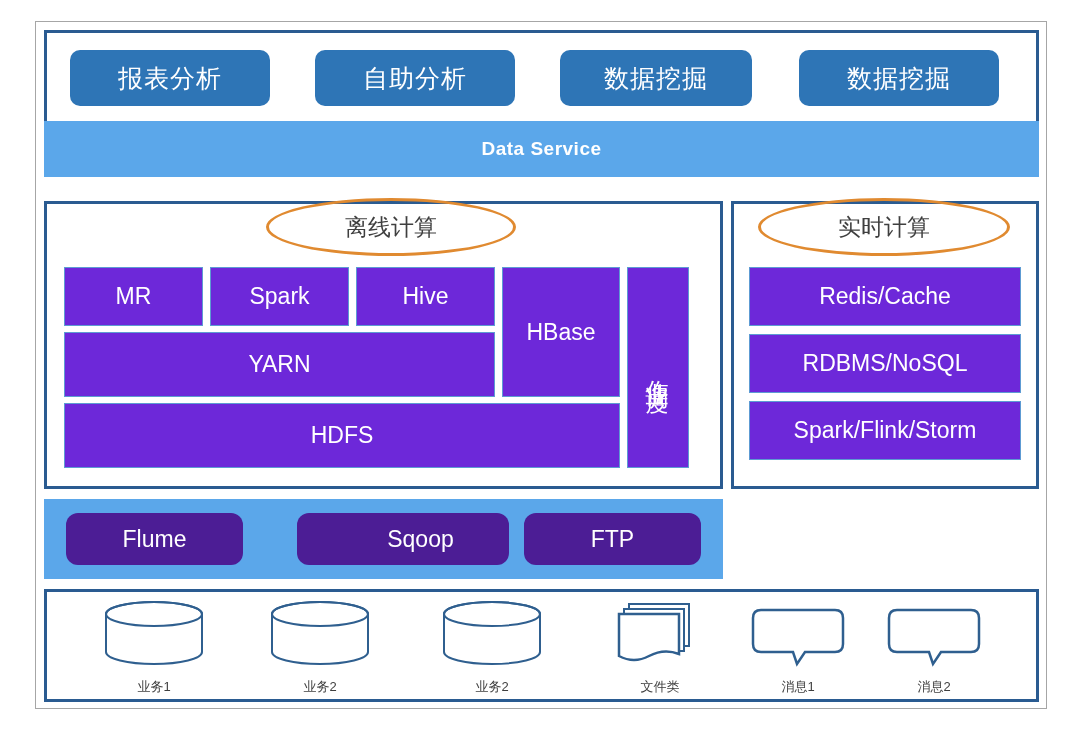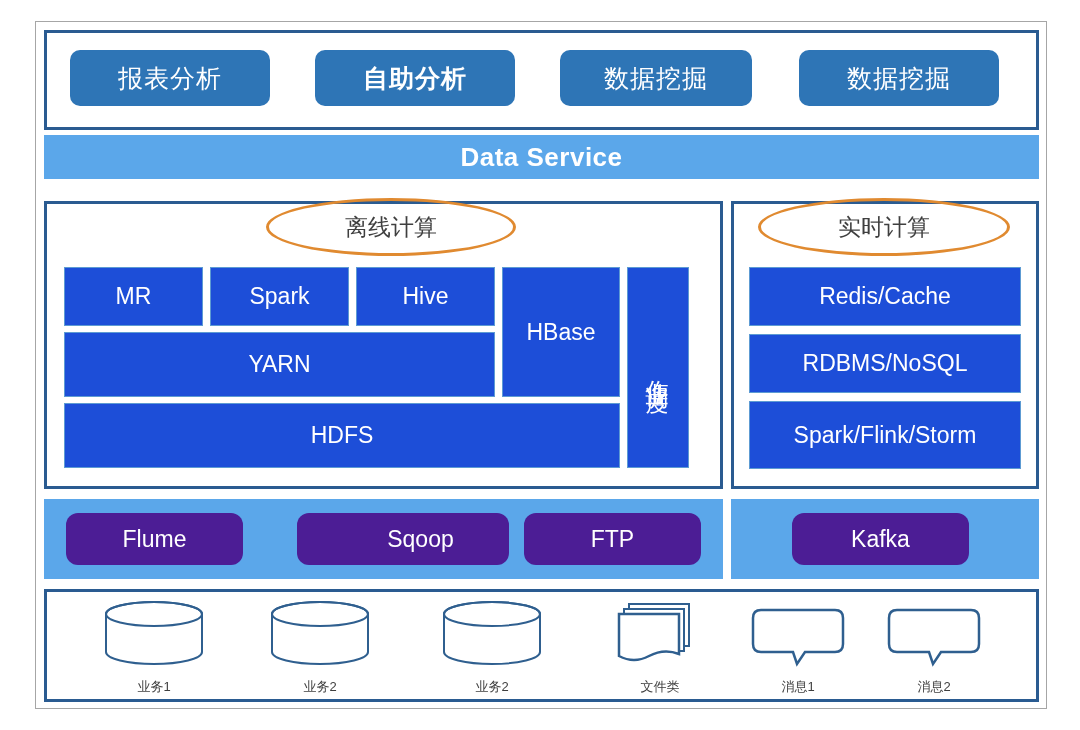--- a/index.html
+++ b/index.html
@@ -53,25 +53,25 @@
     font-size: 25px;
     display: flex;
     align-items: center;
     justify-content: center;
     letter-spacing: 1px;
   }
 
   
   #data-service {
     position: absolute;
-    left: 44px; top: 135px;
-    width: 995px; height: 44px;
+    left: 44px; top: 121px;
+    width: 995px; height: 56px;
     background: #5ba7ea;
     color: #ffffff;
-    font-size: 26px;
+    font-size: 19px;
     font-weight: bold;
     display: flex;
     align-items: center;
     justify-content: center;
     letter-spacing: 0.5px;
   }
 
   
   #offline-panel {
     left: 44px; top: 201px;
@@ -98,21 +98,21 @@
     border-radius: 50%;
     box-sizing: border-box;
     background: transparent;
     z-index: 4;
   }
 
   
   .tile {
     position: absolute;
     box-sizing: border-box;
-    background: #1d4ed8;
+    background: #6d28d9;
     border: 1px solid #5d9bd3;
     color: #ffffff;
     font-size: 23px;
     display: flex;
     align-items: center;
     justify-content: center;
     text-align: center;
   }
   .tile.vertical {
     writing-mode: vertical-rl;
@@ -169,21 +169,21 @@
 </style>
 </head>
 <body>
 
 <div id="page">
 
   <div class="outer-border"></div>
 
   <div class="panel" id="analytics-box">
     <div class="analytics-btn" style="left:23px;  width:200px;">报表分析</div>
-    <div class="analytics-btn" style="left:268px; width:200px;font-weight:bold;">自助分析</div>
+    <div class="analytics-btn" style="left:268px; width:200px;">自助分析</div>
     <div class="analytics-btn" style="left:513px; width:192px;">数据挖掘</div>
     <div class="analytics-btn" style="left:752px; width:200px;">数据挖掘</div>
   </div>
 
   <div id="data-service">Data Service</div>
 
   <div class="panel" id="offline-panel">
     <div class="ellipse" style="left:219px; top:-6px; width:250px; height:58px;"></div>
     <div class="section-title" style="left:219px; top:-6px; width:250px; height:58px;">离线计算</div>
 
@@ -199,31 +199,28 @@
 
     <div class="tile vertical" style="left:580px; top:63px; width:62px; height:201px;">作业调度</div>
   </div>
 
   <div class="panel" id="realtime-panel">
     <div class="ellipse" style="left:24px; top:-6px; width:252px; height:58px;"></div>
     <div class="section-title" style="left:24px; top:-6px; width:252px; height:58px;">实时计算</div>
 
     <div class="tile" style="left:15px; top:63px;  width:272px; height:59px;">Redis/Cache</div>
     <div class="tile" style="left:15px; top:130px; width:272px; height:59px;">RDBMS/NoSQL</div>
-    <div class="tile" style="left:15px; top:197px; width:272px; height:68px;">Spark/Flink/Storm</div>
+    <div class="tile" style="left:15px; top:197px; width:272px; height:59px;">Spark/Flink/Storm</div>
   </div>
 
   <div class="ingest-band" id="ingest-left">
     <div class="ingest-chip" style="left:22px;  width:177px;">Flume</div>
     <div class="ingest-chip" style="left:253px; width:177px;padding-left:35px;">Sqoop</div>
     <div class="ingest-chip" style="left:480px; width:177px;">FTP</div>
   </div>
-  <div class="ingest-band" id="ingest-right">
-    <div class="ingest-chip" style="left:61px; width:177px;">Kafka</div>
-  </div>
 
   <div class="panel" id="sources-box">
 
     <div class="source" style="left:32px;">
       <div class="source-art">
         <svg width="150" height="70" viewBox="0 0 150 70">
           <ellipse cx="75" cy="14" rx="48" ry="12" fill="#ffffff" stroke="#2f5f8f" stroke-width="2"></ellipse>
           <path d="M27 14 L27 52 A48 12 0 0 0 123 52 L123 14" fill="#ffffff" stroke="#2f5f8f" stroke-width="2"></path>
           <ellipse cx="75" cy="14" rx="48" ry="12" fill="none" stroke="#2f5f8f" stroke-width="2"></ellipse>
         </svg>

